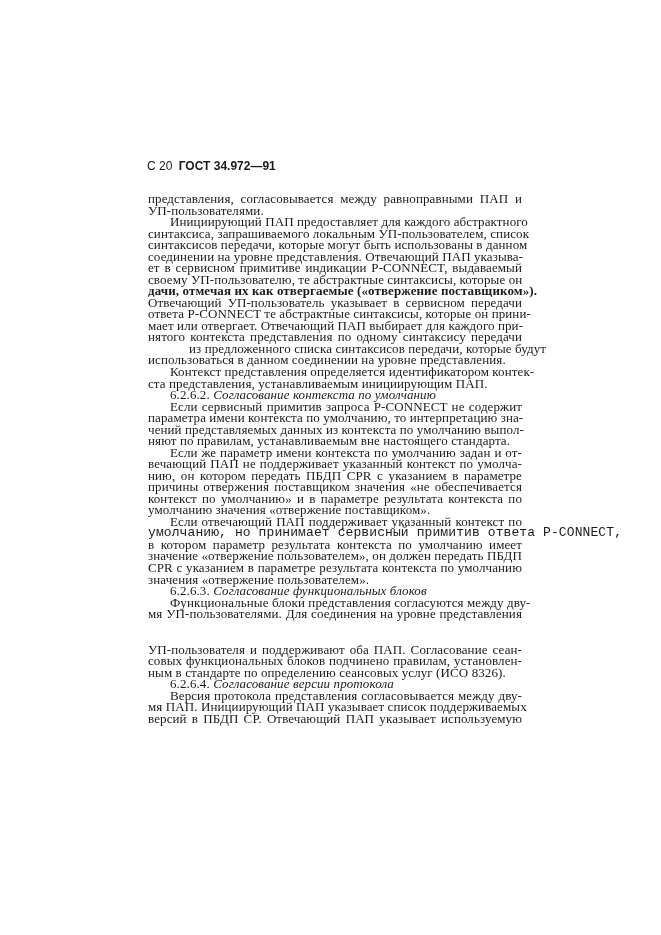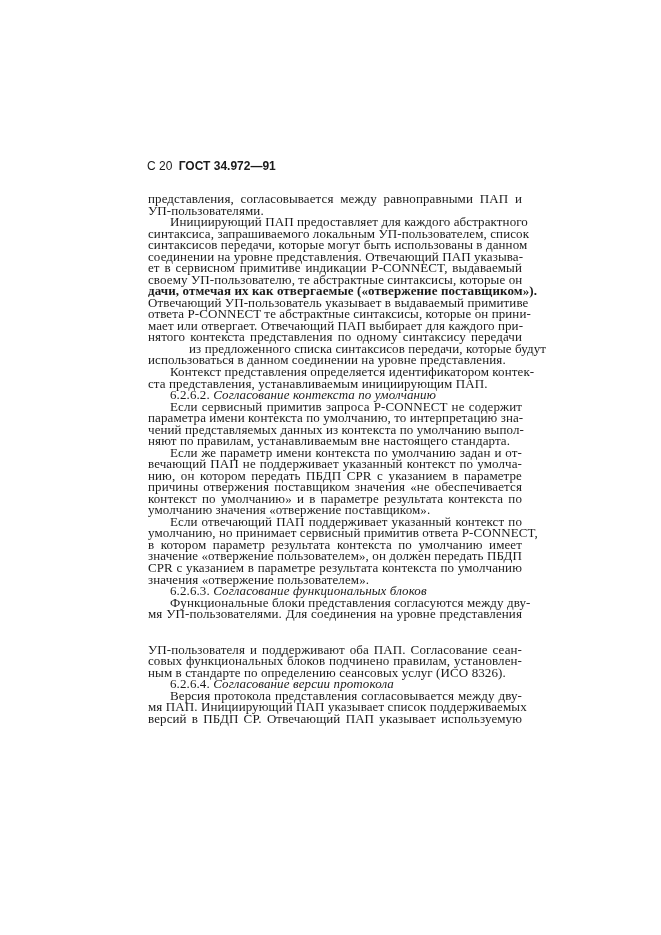--- a/index.html
+++ b/index.html
@@ -48,41 +48,41 @@
   <div id="body-text">
       <div class="ln" style="word-spacing: 0px;">представления, согласовывается между равноправными ПАП и</div>
       <div class="ln last">УП-пользователями.</div>
       <div class="ln ind" style="word-spacing: 0px;">Инициирующий ПАП предоставляет для каждого абстрактного</div>
       <div class="ln" style="word-spacing: 0px;">синтаксиса, запрашиваемого локальным УП-пользователем, список</div>
       <div class="ln" style="word-spacing: 0px;">синтаксисов передачи, которые могут быть использованы в данном</div>
       <div class="ln" style="word-spacing: 0px;">соединении на уровне представления. Отвечающий ПАП указыва-</div>
       <div class="ln" style="word-spacing: 0px;">ет в сервисном примитиве индикации P-CONNECT, выдаваемый</div>
       <div class="ln" style="word-spacing: 0px;">своему УП-пользователю, те абстрактные синтаксисы, которые он</div>
       <div class="ln" style="word-spacing: 0px; font-weight: bold;">дачи, отмечая их как отвергаемые («отвержение поставщиком»).</div>
-      <div class="ln" style="word-spacing: 0px;">Отвечающий УП-пользователь указывает в выдаваемый примитиве</div>
+      <div class="ln" style="word-spacing: 0px;">Отвечающий УП-пользователь указывает в сервисном передачи</div>
       <div class="ln" style="word-spacing: 0px;">ответа P-CONNECT те абстрактные синтаксисы, которые он прини-</div>
       <div class="ln" style="word-spacing: 0px;">мает или отвергает. Отвечающий ПАП выбирает для каждого при-</div>
       <div class="ln" style="word-spacing: 0px;">нятого контекста представления по одному синтаксису передачи</div>
       <div class="ln" style="word-spacing: 0px; margin-left: 41px;">из предложенного списка синтаксисов передачи, которые будут</div>
       <div class="ln last">использоваться в данном соединении на уровне представления.</div>
       <div class="ln ind" style="word-spacing: 0px;">Контекст представления определяется идентификатором контек-</div>
       <div class="ln last">ста представления, устанавливаемым инициирующим ПАП.</div>
       <div class="ln heading"><span class="num">6.2.6.2.</span> <span class="title">Согласование контекста по умолчанию</span></div>
       <div class="ln ind" style="word-spacing: 0px;">Если сервисный примитив запроса P-CONNECT не содержит</div>
       <div class="ln" style="word-spacing: 0px;">параметра имени контекста по умолчанию, то интерпретацию зна-</div>
       <div class="ln" style="word-spacing: 0px;">чений представляемых данных из контекста по умолчанию выпол-</div>
       <div class="ln last">няют по правилам, устанавливаемым вне настоящего стандарта.</div>
       <div class="ln ind" style="word-spacing: 0px;">Если же параметр имени контекста по умолчанию задан и от-</div>
       <div class="ln" style="word-spacing: 0px;">вечающий ПАП не поддерживает указанный контекст по умолча-</div>
       <div class="ln" style="word-spacing: 0px;">нию, он котором передать ПБДП CPR с указанием в параметре</div>
       <div class="ln" style="word-spacing: 0px;">причины отвержения поставщиком значения «не обеспечивается</div>
       <div class="ln" style="word-spacing: 0px;">контекст по умолчанию» и в параметре результата контекста по</div>
       <div class="ln last">умолчанию значения «отвержение поставщиком».</div>
       <div class="ln ind" style="word-spacing: 0px;">Если отвечающий ПАП поддерживает указанный контекст по</div>
-      <div class="ln" style="word-spacing: 0px;">умолчанию, но принимает сервисный примитив ответа P-CONNECT,</div>
+      <div class="ln" style="word-spacing: 0px; font-family: Liberation Mono, monospace;">умолчанию, но принимает сервисный примитив ответа P-CONNECT,</div>
       <div class="ln" style="word-spacing: 0px;">в котором параметр результата контекста по умолчанию имеет</div>
       <div class="ln" style="word-spacing: 0px;">значение «отвержение пользователем», он должен передать ПБДП</div>
       <div class="ln" style="word-spacing: 0px;">CPR с указанием в параметре результата контекста по умолчанию</div>
       <div class="ln last">значения «отвержение пользователем».</div>
       <div class="ln heading"><span class="num">6.2.6.3.</span> <span class="title">Согласование функциональных блоков</span></div>
       <div class="ln ind" style="word-spacing: 0px;">Функциональные блоки представления согласуются между дву-</div>
       <div class="ln" style="word-spacing: 0px;">мя УП-пользователями. Для соединения на уровне представления</div>
       <div class="ln" style="word-spacing: 0px; margin-top: 24px;">УП-пользователя и поддерживают оба ПАП. Согласование сеан-</div>
       <div class="ln" style="word-spacing: 0px;">совых функциональных блоков подчинено правилам, установлен-</div>
       <div class="ln last">ным в стандарте по определению сеансовых услуг (ИСО 8326).</div>

